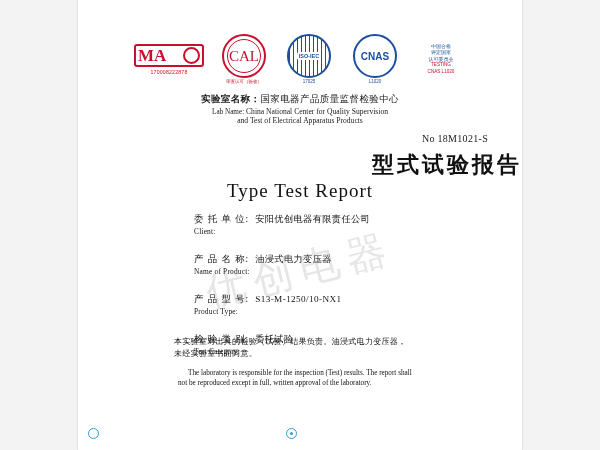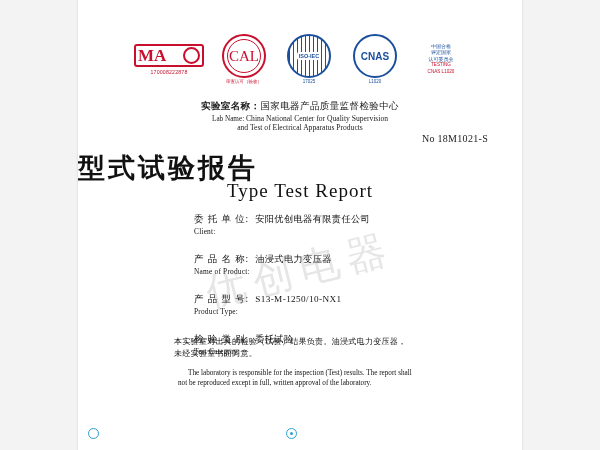--- a/index.html
+++ b/index.html
@@ -95,37 +95,37 @@
   }
   .ilac .oval:after{
     content:"";position:absolute;left:3px;top:3px;right:3px;bottom:3px;
     border:1px solid #c8102e;border-radius:50%;
   }
   .ilac .txt{font-size:8px;font-weight:bold;color:#c8102e;font-family:"Liberation Sans",sans-serif;}
   .ilac .sub{font-size:4.5px;color:#c8102e;margin-top:1px;font-family:"Liberation Sans",sans-serif;}
 
   
   .labrow{
-    position:absolute;left:0;right:0;top:100px;text-align:center;
+    position:absolute;left:0;right:0;top:93px;text-align:center;
   }
   .labrow .line1{font-size:9.5px;color:#1a1a1a;letter-spacing:.4px;}
   .labrow .line1 .key{font-weight:bold;}
   .labrow .line2{font-size:7.6px;color:#1a1a1a;margin-top:1px;}
   .labrow .line3{font-size:7.6px;color:#1a1a1a;}
   .labrow .enlabel{font-size:7.2px;color:#1a1a1a;}
 
   .docno{
     position:absolute;right:34px;top:133px;
     font-size:10px;color:#1a1a1a;letter-spacing:.3px;
   }
 
   
   .title-cn{
-    position:absolute;left:0;right:0;top:150px;text-align:left;
-    font-size:27px;letter-spacing:3px;color:#111;font-weight:bold;
+    position:absolute;left:0;right:0;top:150px;text-align:right;
+    font-size:22px;letter-spacing:3px;color:#111;font-weight:bold;
   }
   .title-en{
     position:absolute;left:0;right:0;top:180px;text-align:center;
     font-size:19px;letter-spacing:1px;color:#111;
   }
 
   
   .fields{position:absolute;left:116px;top:208px;width:290px;}
   .field{margin-bottom:12px;position:relative;}
   .f-cn{font-size:9.4px;color:#111;letter-spacing:1px;}

